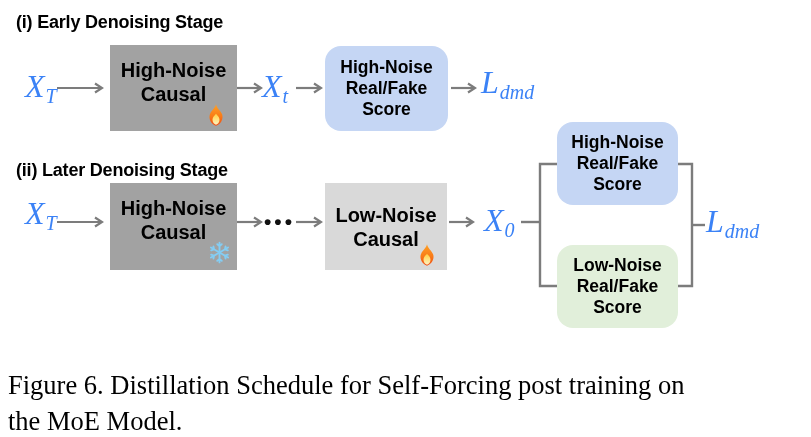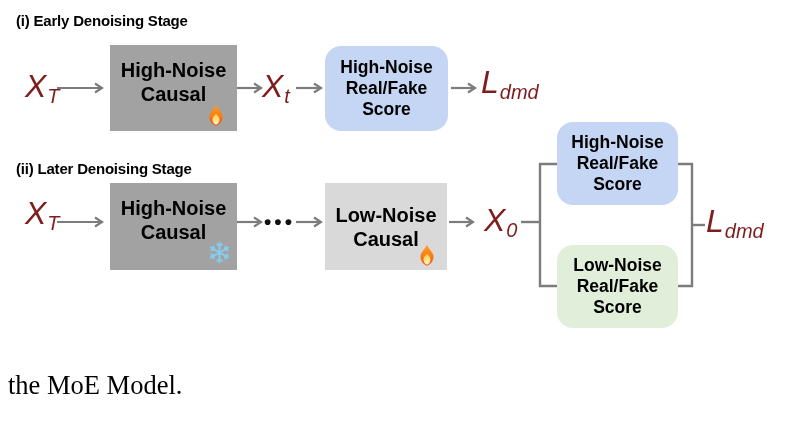--- a/index.html
+++ b/index.html
@@ -1,25 +1,25 @@
 <!DOCTYPE html>
 <html><head>
 <meta charset="utf-8">
 <style>
   html,body{margin:0;padding:0;background:#ffffff;}
   .canvas{
     position:relative;width:811px;height:437px;background:#ffffff;overflow:hidden;
     font-family:"Liberation Sans",sans-serif;color:#000;
   }
   .heading{
-    position:absolute;font-size:15px;font-weight:bold;letter-spacing:-0.2px;color:#000;white-space:nowrap;
+    position:absolute;font-size:18px;font-weight:bold;letter-spacing:-0.2px;color:#000;white-space:nowrap;
   }
   .math{
-    position:absolute;font-family:Liberation Sans, sans-serif;font-style:italic;
-    font-size:32px;line-height:38px;color:#7f1d1d;white-space:nowrap;
+    position:absolute;font-family:Liberation Serif, serif;font-style:italic;
+    font-size:32px;line-height:38px;color:#3b82f6;white-space:nowrap;
   }
   .math sub{font-size:20px;line-height:0;vertical-align:-6px;margin-left:1px;}
   .box{
     position:absolute;display:flex;flex-direction:column;align-items:center;justify-content:center;
     text-align:left;font-weight:bold;color:#000;box-sizing:border-box;
   }
   .causal-dark{background:#a2a2a2;}
   .causal-light{background:#d9d9d9;}
   .score-blue{background:#c5d6f4;border-radius:16px;}
   .score-green{background:#e1efda;border-radius:16px;}
@@ -214,16 +214,17 @@
     <div class="score-label">Low-Noise</div>
     <div class="score-label">Real/Fake</div>
     <div class="score-label">Score</div>
   </div>
 
   <div class="math" style="left:706px;top:202px">
     <span>L</span><sub>dmd</sub>
   </div>
 
   <div class="caption">
+    <div>Figure 6. Distillation Schedule for Self-Forcing post training on</div>
     <div>the MoE Model.</div>
   </div>
 
 </div>
 
 </body></html>

